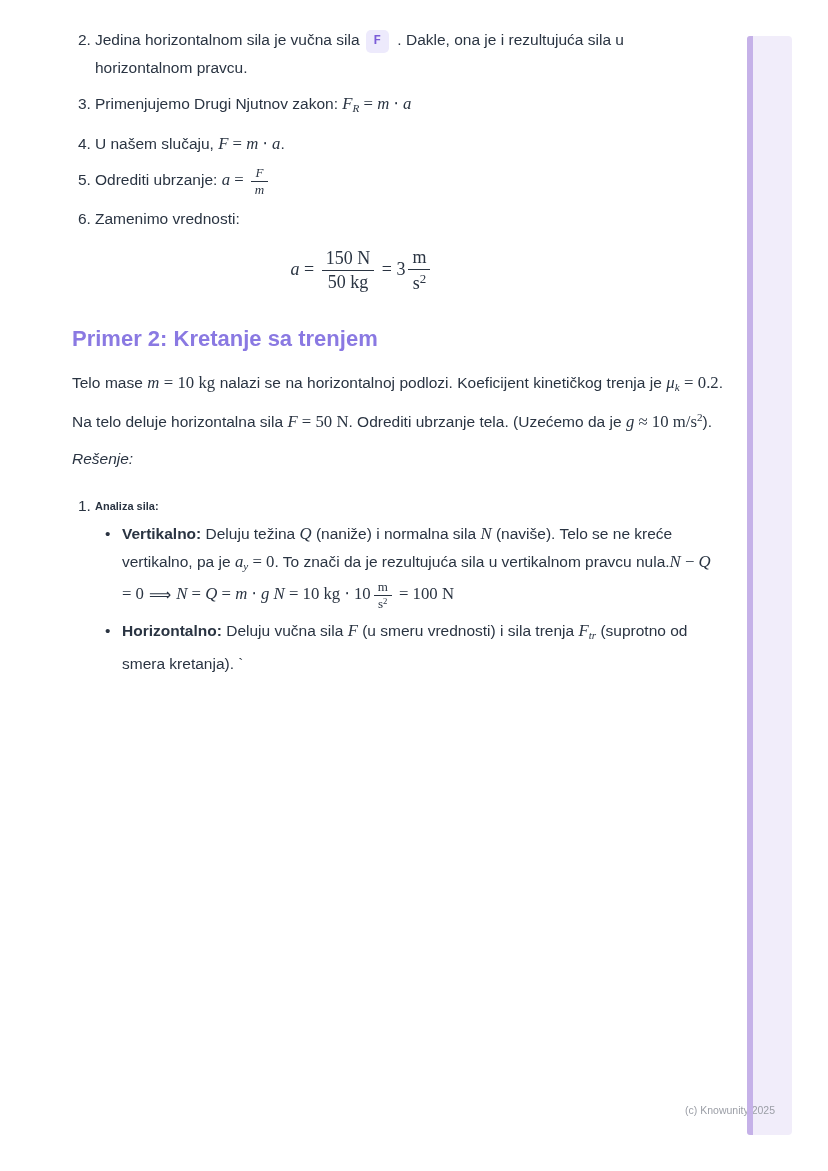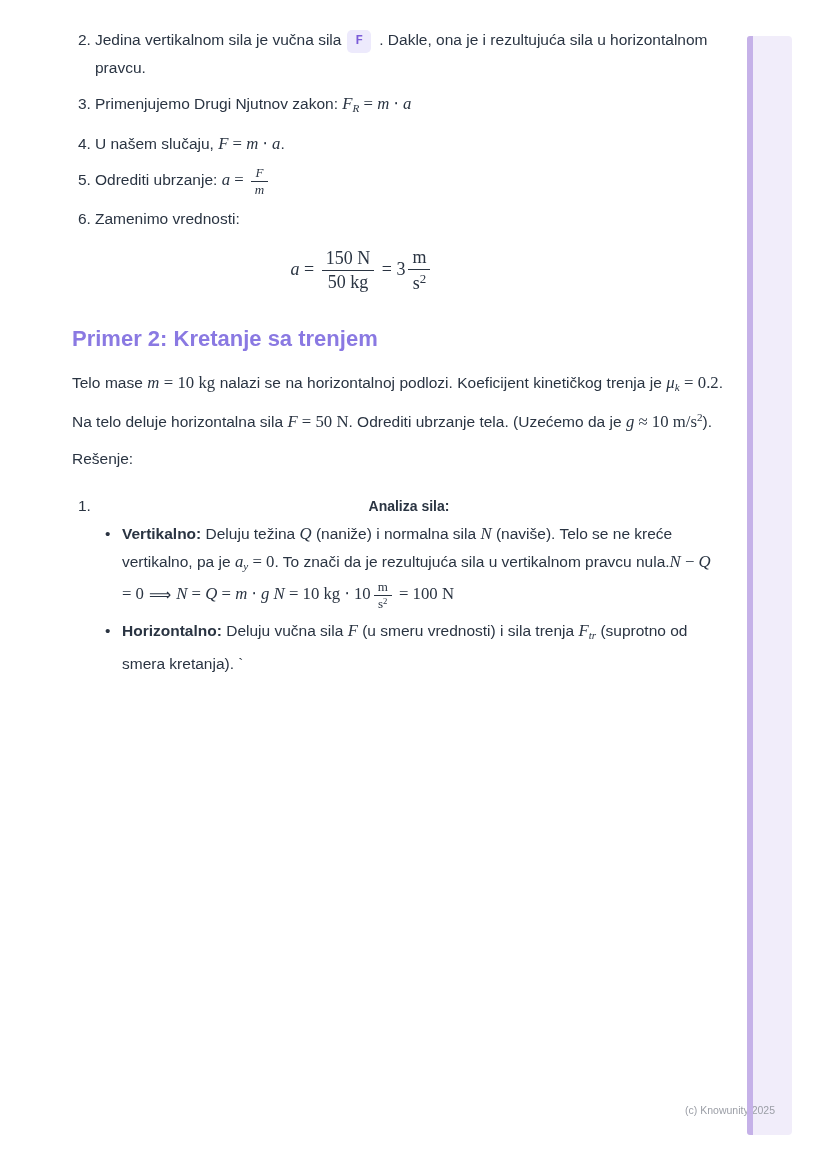--- a/index.html
+++ b/index.html
@@ -38,24 +38,24 @@
   .formula-block .m,.formula-block .mr{font-size:1em;}
   
   .answer{margin:26px 0 0 23px;font-size:15.5px;line-height:24px;}
   
   .section-heading{
     margin:32px 0 11px;font-size:22px;line-height:26px;font-weight:700;
     color:var(--accent-heading,#8a79e2);
   }
   
   .problem{margin:16px 0 4px;width:651px;font-size:15.5px;line-height:29.5px;text-align:justify;}
-  .solution-label{margin:12px 0 0;font-size:15.5px;line-height:22px;}
+  .solution-label{margin:12px 0 0;font-size:15.5px;line-height:22px;font-style:italic;}
   
   .analysis{margin-top:22px;}
-  .analysis .title-line{line-height:28px;font-size:14px;text-align:center;}
+  .analysis .title-line{line-height:28px;font-size:11px;}
   .bullets{margin-top:0;}
   .bullet{display:flex;line-height:27.5px;font-size:15.5px;margin-bottom:6px;}
   .bullet .bmarker{flex:none;width:27px;padding-left:10px;box-sizing:border-box;}
   .bullet .btext{flex:1;}
   
   .footer{position:absolute;right:53px;bottom:55px;font-size:10.5px;
           color:var(--footer-fg,#9b9ea6);z-index:1;}
   
   .strip-panel{position:absolute;left:747px;top:36px;width:45px;height:1099px;
                background:var(--strip-panel,#f1edfa);border-radius:4px;z-index:0;}
@@ -64,21 +64,21 @@
               border-radius:3px 0 0 3px;z-index:2;}
 </style>
 </head>
 <body>
 
 <div class="content">
 
   <div id="steps" class="steps">
       <div class="step">
         <span class="marker">2.</span>
-        <div class="stext"><span>Jedina vertikalnom sila je vučna sila</span><span class="badge">F</span><span> . Dakle, ona je i rezultujuća sila u horizontalnom pravcu.</span></div>
+        <div class="stext"><span>Jedina horizontalnom sila je vučna sila</span><span class="badge">F</span><span> . Dakle, ona je i rezultujuća sila u horizontalnom pravcu.</span></div>
       </div>
       <div class="step">
         <span class="marker">3.</span>
         <div class="stext"><span>Primenjujemo Drugi Njutnov zakon: </span><span class="m">F</span><span class="msub">R</span><span class="mr"> = </span><span class="m">m</span><span class="mr"> ⋅ </span><span class="m">a</span></div>
       </div>
       <div class="step">
         <span class="marker">4.</span>
         <div class="stext"><span>U našem slučaju, </span><span class="m">F</span><span class="mr"> = </span><span class="m">m</span><span class="mr"> ⋅ </span><span class="m">a</span><span>.</span></div>
       </div>
       <div class="step">

